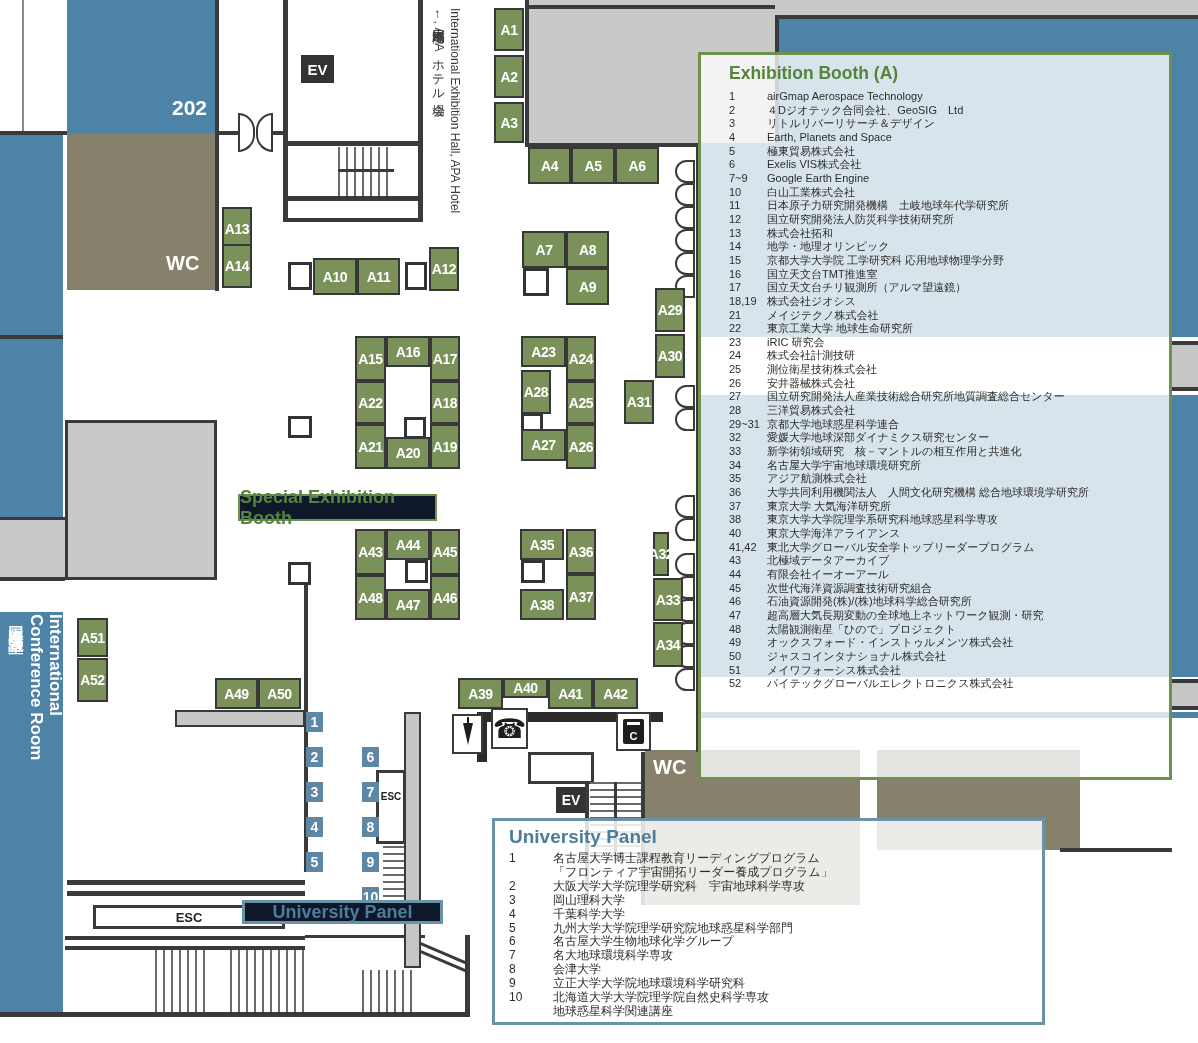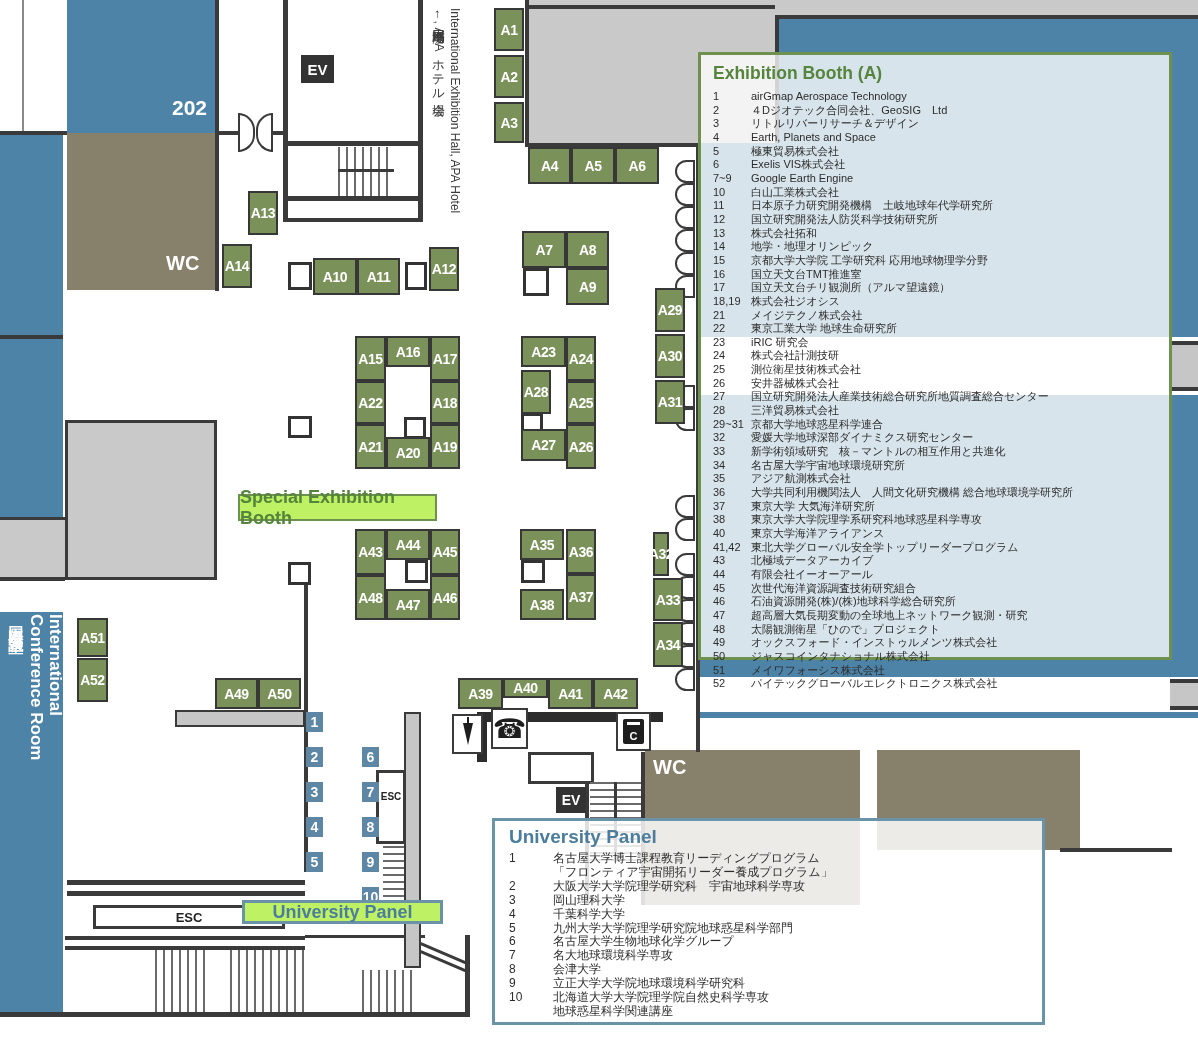--- a/index.html
+++ b/index.html
@@ -29,33 +29,33 @@
   .dtopleaf{position:absolute;width:17px;height:39px;background:#fff;border:2.5px solid var(--wall);
     box-sizing:border-box;z-index:8;}
   .vstripes{position:absolute;background:repeating-linear-gradient(90deg,#6a6a6a 0 2px,transparent 2px 8px);z-index:3;}
   .hstripes{position:absolute;background:repeating-linear-gradient(180deg,#6a6a6a 0 2px,transparent 2px 7px);z-index:3;}
   .numsq{position:absolute;width:17px;height:20px;background:var(--num_blue);color:#fff;
     font-weight:bold;font-size:14px;line-height:20px;text-align:center;z-index:20;}
   .ev-box{position:absolute;background:#333;color:#fff;font-weight:bold;font-size:15px;
     display:flex;align-items:center;justify-content:center;z-index:12;}
   .esc-box{position:absolute;background:#fff;border:3px solid var(--wall);box-sizing:border-box;
     display:flex;align-items:center;justify-content:center;font-weight:bold;color:#222;z-index:12;}
-  .map-tag{position:absolute;background:#bef264;box-sizing:border-box;display:flex;align-items:center;
+  .map-tag{position:absolute;background:#0f172a;box-sizing:border-box;display:flex;align-items:center;
     justify-content:center;font-weight:bold;z-index:30;}
   #special-tag{border:2.5px solid var(--panel_green);color:var(--panel_green_text);font-size:18px;}
   #uni-tag{border:3px solid var(--uni_blue_border);color:var(--uni_blue_text);font-size:18px;}
   .vtext{position:absolute;writing-mode:vertical-rl;z-index:10;}
   #exit-text{left:430px;top:8px;height:345px;color:#3a3a3a;font-size:12px;line-height:16.5px;}
   #exit-text .jp{font-size:12.5px;}
   #conf-text{left:7px;top:614px;height:190px;color:#fff;font-weight:bold;}
   #conf-text .en{font-size:17px;line-height:19.5px;}
   #conf-text .jp{font-size:15px;letter-spacing:3px;line-height:19px;}
   .panel{position:absolute;box-sizing:border-box;z-index:40;}
-  #ex-panel{left:698px;top:52px;width:474px;height:608px;background:rgba(255,255,255,0.78);
-    border:3px solid var(--panel_green);padding:8px 0 0 12px;}
+  #ex-panel{left:698px;top:52px;width:474px;height:728px;background:rgba(255,255,255,0.78);
+    border:3px solid var(--panel_green);padding:8px 0 0 28px;}
   #ex-panel h2{margin:0 0 6px 0;font-size:17.5px;color:var(--panel_green_text);}
   .ex-row{display:flex;font-size:11px;line-height:13.65px;color:#2c2c2c;white-space:nowrap;}
   .ex-no{width:38px;flex:none;}
   #uni-panel{left:492px;top:818px;width:553px;height:207px;background:rgba(255,255,255,0.84);
     border:3px solid var(--uni_blue_border);padding:5px 0 0 14px;}
   #uni-panel h2{margin:0 0 4px 0;font-size:19px;color:var(--uni_blue_text);}
   .u-row{display:flex;font-size:12px;line-height:13.9px;color:#2c2c2c;white-space:nowrap;}
   .u-no{width:44px;flex:none;}
   .iconbox{position:absolute;background:#fff;border:2.5px solid var(--wall);box-sizing:border-box;
     display:flex;align-items:center;justify-content:center;z-index:14;}
@@ -209,39 +209,39 @@
       <div class="booth" style="left: 494px; top: 102px; width: 30px; height: 41px;">A3</div>
       <div class="booth" style="left: 528px; top: 147px; width: 43px; height: 37px;">A4</div>
       <div class="booth" style="left: 571px; top: 147px; width: 44px; height: 37px;">A5</div>
       <div class="booth" style="left: 615px; top: 147px; width: 44px; height: 37px;">A6</div>
       <div class="booth" style="left: 522px; top: 231px; width: 44px; height: 37px;">A7</div>
       <div class="booth" style="left: 566px; top: 231px; width: 43px; height: 37px;">A8</div>
       <div class="booth" style="left: 566px; top: 268px; width: 43px; height: 37px;">A9</div>
       <div class="booth" style="left: 313px; top: 258px; width: 44px; height: 37px;">A10</div>
       <div class="booth" style="left: 357px; top: 258px; width: 43px; height: 37px;">A11</div>
       <div class="booth" style="left: 429px; top: 247px; width: 30px; height: 44px;">A12</div>
-      <div class="booth" style="left: 222px; top: 191px; width: 30px; height: 44px; margin-left: 26px;">A13</div>
+      <div class="booth" style="left: 222px; top: 207px; width: 30px; height: 44px;">A13</div>
       <div class="booth" style="left: 222px; top: 244px; width: 30px; height: 44px;">A14</div>
       <div class="booth" style="left: 355px; top: 336px; width: 31px; height: 45px;">A15</div>
       <div class="booth" style="left: 386px; top: 336px; width: 44px; height: 31px;">A16</div>
       <div class="booth" style="left: 430px; top: 336px; width: 30px; height: 45px;">A17</div>
       <div class="booth" style="left: 430px; top: 381px; width: 30px; height: 43px;">A18</div>
       <div class="booth" style="left: 430px; top: 424px; width: 30px; height: 45px;">A19</div>
       <div class="booth" style="left: 386px; top: 437px; width: 44px; height: 32px;">A20</div>
       <div class="booth" style="left: 355px; top: 424px; width: 31px; height: 45px;">A21</div>
       <div class="booth" style="left: 355px; top: 381px; width: 31px; height: 43px;">A22</div>
       <div class="booth" style="left: 521px; top: 336px; width: 45px; height: 31px;">A23</div>
       <div class="booth" style="left: 566px; top: 336px; width: 30px; height: 45px;">A24</div>
       <div class="booth" style="left: 566px; top: 381px; width: 30px; height: 43px;">A25</div>
       <div class="booth" style="left: 566px; top: 424px; width: 30px; height: 45px;">A26</div>
       <div class="booth" style="left: 521px; top: 429px; width: 45px; height: 32px; text-align: center;">A27</div>
       <div class="booth" style="left: 521px; top: 370px; width: 30px; height: 44px;">A28</div>
       <div class="booth" style="left: 655px; top: 288px; width: 30px; height: 44px;">A29</div>
       <div class="booth" style="left: 655px; top: 334px; width: 30px; height: 44px;">A30</div>
-      <div class="booth" style="left: 655px; top: 380px; width: 30px; height: 44px; text-align: center;">A31</div>
+      <div class="booth" style="left: 624px; top: 380px; width: 30px; height: 44px; text-align: center;">A31</div>
       <div class="booth" style="left: 653px; top: 532px; width: 16px; height: 44px;">A32</div>
       <div class="booth" style="left: 653px; top: 578px; width: 30px; height: 43px;">A33</div>
       <div class="booth" style="left: 653px; top: 622px; width: 30px; height: 45px;">A34</div>
       <div class="booth" style="left: 520px; top: 529px; width: 44px; height: 31px;">A35</div>
       <div class="booth" style="left: 566px; top: 529px; width: 30px; height: 45px;">A36</div>
       <div class="booth" style="left: 566px; top: 574px; width: 30px; height: 46px;">A37</div>
       <div class="booth" style="left: 520px; top: 589px; width: 44px; height: 31px;">A38</div>
       <div class="booth" style="left: 458px; top: 678px; width: 45px; height: 31px;">A39</div>
       <div class="booth" style="left: 503px; top: 678px; width: 45px; height: 20px;">A40</div>
       <div class="booth" style="left: 548px; top: 678px; width: 45px; height: 31px;">A41</div>

